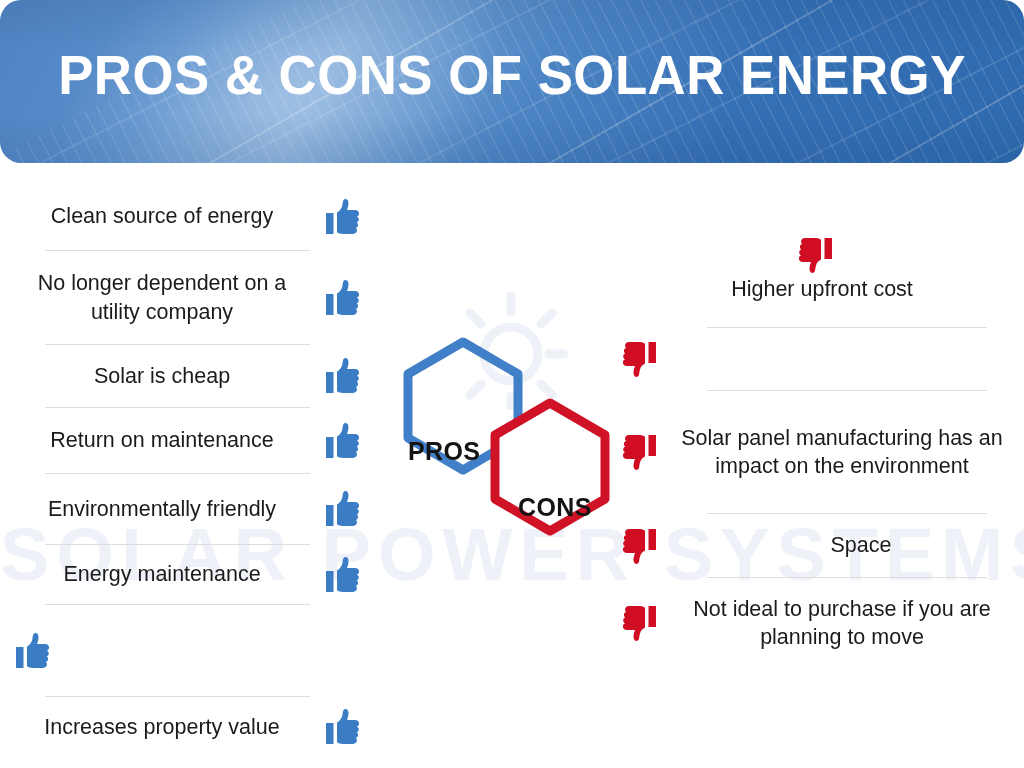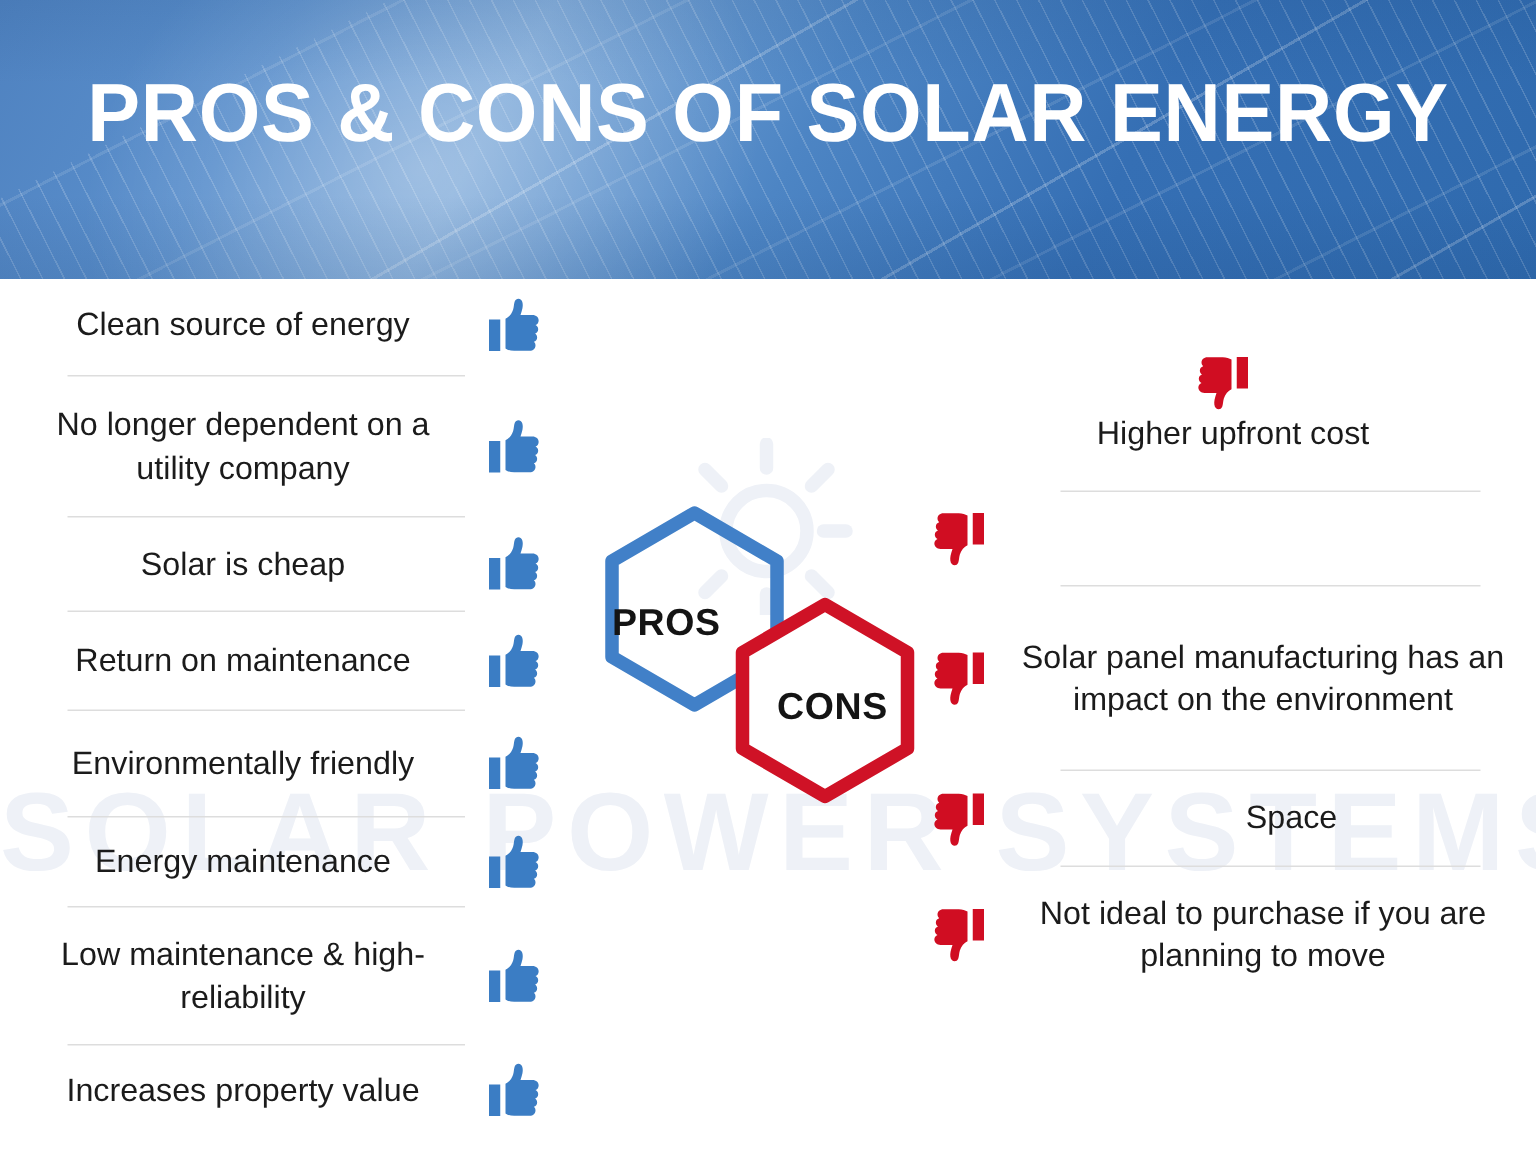--- a/index.html
+++ b/index.html
@@ -14,23 +14,24 @@
     overflow: hidden;
     font-family: "Liberation Sans", sans-serif;
     -webkit-font-smoothing: antialiased;
   }
 
   
   .header {
     position: absolute;
     left: 0; top: 0;
     width: 1024px;
-    height: 186px;
+    height: 163px;
     overflow: hidden;
     background: linear-gradient(118deg, #4f82c0 0%, #5a8fcc 18%, #7aa7d8 33%, #4d85c4 52%, #356fb4 72%, #2f6aae 100%);
+    border-radius: 21px;
   }
   .header .panelgrid {
     position: absolute;
     left: -35%; top: -80%;
     width: 190%; height: 280%;
     transform: rotate(-27deg);
     background-image:
       repeating-linear-gradient(90deg, rgba(255,255,255,0.20) 0px, rgba(255,255,255,0.20) 1px, rgba(255,255,255,0) 1px, rgba(255,255,255,0) 13px),
       repeating-linear-gradient(0deg, rgba(255,255,255,0.13) 0px, rgba(255,255,255,0.13) 2px, rgba(255,255,255,0) 2px, rgba(255,255,255,0) 86px);
     opacity: .85;
@@ -146,20 +147,21 @@
     height: 235px;
     z-index: 3;
   }
   .hexlabel {
     position: absolute;
     font-size: 25px;
     font-weight: bold;
     color: #141414;
     letter-spacing: 0.4px;
     z-index: 4;
+    margin-top: 36px;
   }
   .hexlabel-pros { left: 30px; top: 83px; }
   .hexlabel-cons { left: 140px; top: 139px; }
 </style>
 </head>
 <body>
 
 <div class="header">
   <div class="panelgrid"></div>
   <div class="panelgrid2"></div>
@@ -246,21 +248,20 @@
       <div class="rtext">Energy maintenance</div>
       <svg viewBox="0 0 34 40" class="thumb">
         <g>
           <rect x="0" y="16" width="7.5" height="21" fill="#3b7dc4"></rect>
           <path d="M11,15.5 C13.2,14.5 15.2,12.3 16.1,9.3 C16.7,7.2 16.6,5.3 17.2,3.8 C17.9,2.0 20.0,1.6 21.3,2.8 C22.6,4.0 22.7,6.3 22.3,8.5 C22.0,10.2 21.4,11.7 21.0,13.0 L29.0,13.0 C31.4,13.0 33.1,14.6 33.1,16.6 C33.1,18.1 32.2,19.2 31.0,19.7 C32.1,20.2 32.8,21.2 32.8,22.5 C32.8,23.9 31.9,25.0 30.7,25.4 C31.6,26.0 32.1,26.9 32.1,28.0 C32.1,29.4 31.2,30.5 29.9,30.9 C30.6,31.5 31.0,32.3 31.0,33.3 C31.0,35.3 29.4,36.9 27.1,36.9 L16.8,36.9 C14.4,36.9 12.5,36.3 11,35.3 Z" fill="#3b7dc4"></path>
         </g>
       </svg>
     </div>
     <div class="divider"></div>
     <div class="row row-pros" style="height: 91px;">
-      <div class="rtext">Low maintenance &amp; high-reliability</div>
       <svg viewBox="0 0 34 40" class="thumb">
         <g>
           <rect x="0" y="16" width="7.5" height="21" fill="#3b7dc4"></rect>
           <path d="M11,15.5 C13.2,14.5 15.2,12.3 16.1,9.3 C16.7,7.2 16.6,5.3 17.2,3.8 C17.9,2.0 20.0,1.6 21.3,2.8 C22.6,4.0 22.7,6.3 22.3,8.5 C22.0,10.2 21.4,11.7 21.0,13.0 L29.0,13.0 C31.4,13.0 33.1,14.6 33.1,16.6 C33.1,18.1 32.2,19.2 31.0,19.7 C32.1,20.2 32.8,21.2 32.8,22.5 C32.8,23.9 31.9,25.0 30.7,25.4 C31.6,26.0 32.1,26.9 32.1,28.0 C32.1,29.4 31.2,30.5 29.9,30.9 C30.6,31.5 31.0,32.3 31.0,33.3 C31.0,35.3 29.4,36.9 27.1,36.9 L16.8,36.9 C14.4,36.9 12.5,36.3 11,35.3 Z" fill="#3b7dc4"></path>
         </g>
       </svg>
     </div>
     <div class="divider"></div>
     <div class="row row-pros" style="height: 60px;">
       <div class="rtext">Increases property value</div>

